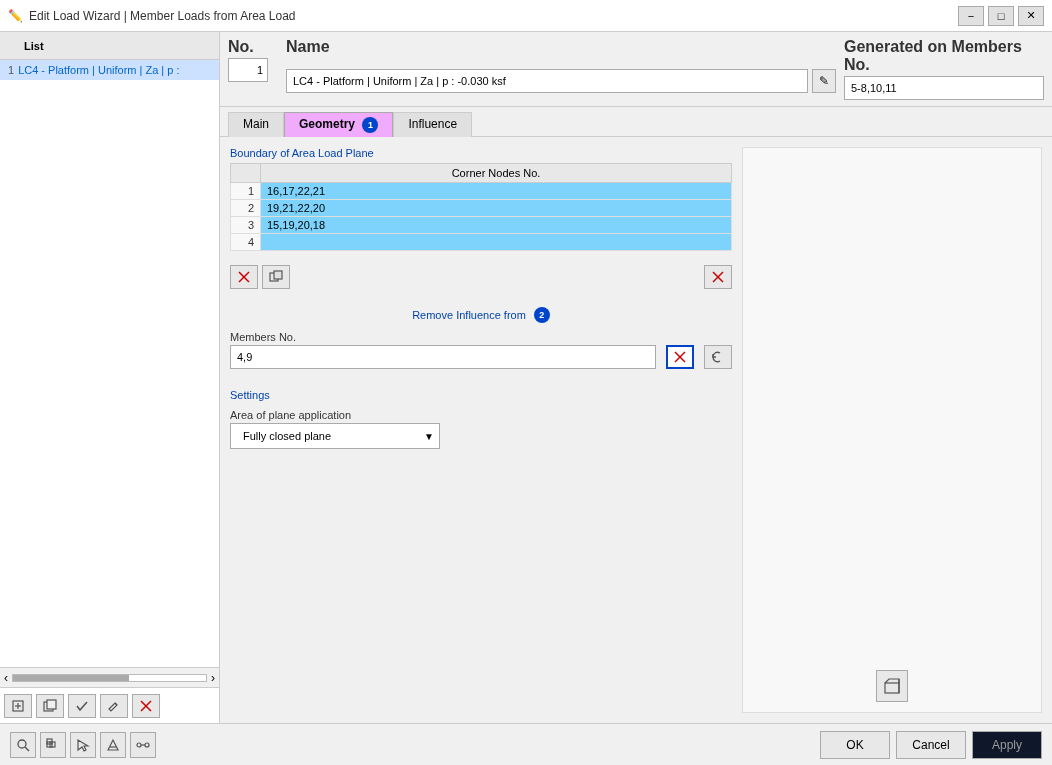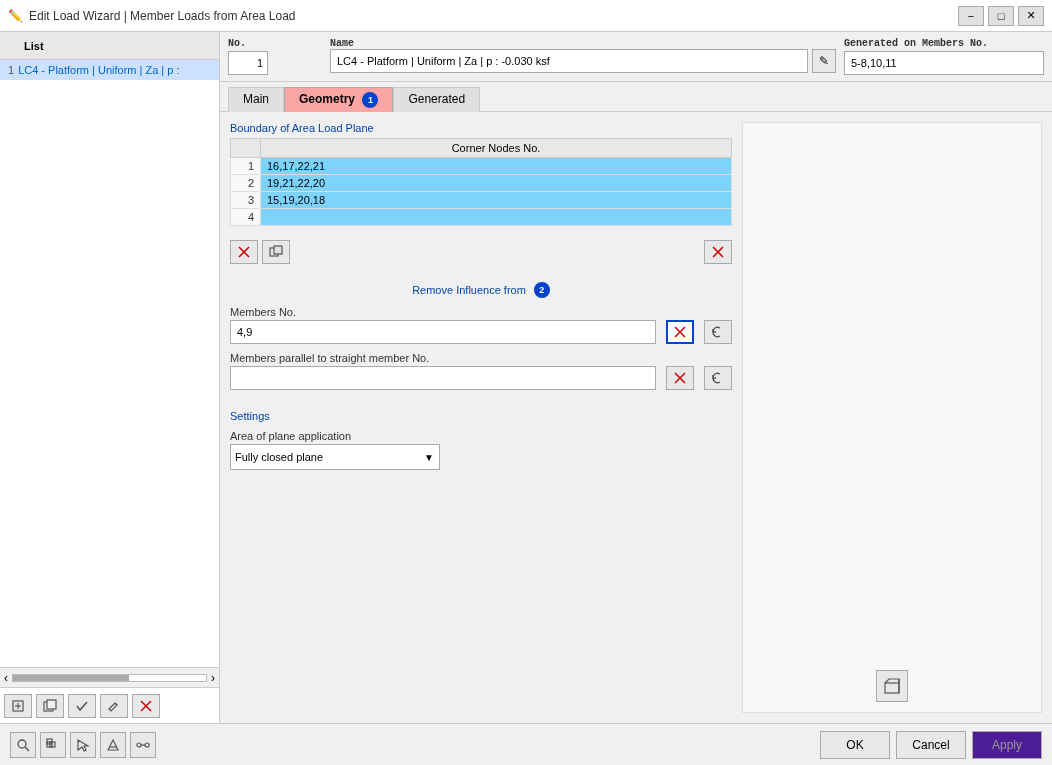--- a/index.html
+++ b/index.html
@@ -95,30 +95,30 @@
       background: #f0f0f0;
       border-bottom: 1px solid #ccc;
       padding: 6px 8px;
       gap: 8px;
     }
     .header-field {
       display: flex;
       flex-direction: column;
       gap: 2px;
     }
-    .header-label { font-size: 10px; color: #333; font-weight: bold; font-family: Liberation Mono, monospace; }
+    .header-label { font-size: 16px; color: #333; font-weight: bold; }
     .header-input {
       border: 1px solid #aaa;
       background: #fff;
       padding: 2px 6px;
       font-size: 11px;
       height: 24px;
     }
     .no-field { width: 50px; }
-    .name-field { flex: 1; display: flex; flex-direction: column; gap: 0; margin-left: 44px; }
+    .name-field { flex: 1; display: flex; flex-direction: column; gap: 13px; }
     .name-input-row { display: flex; align-items: center; gap: 4px; }
     .name-input { flex: 1; border: 1px solid #aaa; background: #fff; padding: 2px 6px; font-size: 11px; height: 24px; }
     .generated-field { width: 200px; }
 
     
     .tabs-row {
       display: flex;
       background: #f0f0f0;
       padding: 4px 8px 0;
       gap: 0;
@@ -129,21 +129,21 @@
       font-size: 12px;
       cursor: pointer;
       border: 1px solid #ccc;
       border-bottom: none;
       background: #e0e0e0;
       margin-right: 0;
       position: relative;
       top: 1px;
     }
     .tab.active {
-      background: #fca5a5;
+      background: #f0abfc;
       border-color: #aaa;
       font-weight: bold;
       z-index: 1;
     }
 
     
     .tab-content {
       flex: 1;
       padding: 10px;
       overflow-y: auto;
@@ -212,21 +212,21 @@
     .field-input-row { display: flex; align-items: flex-start; gap: 10px; }
     .field-input {
       flex: 1; border: 1px solid #aaa; background: #fff;
       padding: 2px 6px; font-size: 11px; height: 24px;
     }
 
     
     .settings-section { margin-top: 10px; }
     .dropdown {
       width: 100%; height: 26px; border: 1px solid #aaa;
-      background: #fff; padding: 2px 4px; font-size: 11px;
+      background: #fff; padding: 2px 12px; font-size: 11px;
       appearance: none; cursor: pointer;
     }
     .dropdown-wrapper { position: relative; width: 210px; }
     .dropdown-arrow {
       position: absolute; right: 6px; top: 50%; transform: translateY(-50%);
       pointer-events: none; font-size: 10px;
     }
 
     
     .num-badge {
@@ -252,21 +252,21 @@
       background: #e8e8e8; cursor: pointer;
       display: flex; align-items: center; justify-content: center;
       font-size: 14px;
     }
     .bottom-btn {
       min-width: 70px; height: 28px; border: 1px solid #aaa;
       background: #e8e8e8; cursor: pointer; font-size: 12px;
       padding: 0 12px;
     }
     .bottom-btn.primary { background: #e8e8e8; }
-    .bottom-btn.disabled { color: #999; background: #4c1d95; cursor: default; text-align: center; }
+    .bottom-btn.disabled { color: #999; background: #0f172a; cursor: default; text-align: center; }
     .dialog-buttons { display: flex; gap: 6px; }
 
     .no-input {
       width: 40px; border: 1px solid #aaa; background: #fff;
       padding: 2px 4px; font-size: 11px; height: 24px; text-align: right;
     }
 
     .edit-icon-btn {
       width: 24px; height: 24px; border: 1px solid #aaa; background: #e8e8e8;
       cursor: pointer; display: flex; align-items: center; justify-content: center;
@@ -363,21 +363,21 @@
 
       <div class="tabs-row">
         <div class="tab">
           <span>Main</span>
         </div>
         <div class="tab active">
           <span>Geometry</span>
           <span class="num-badge">1</span>
         </div>
         <div class="tab">
-          <span>Generated</span>
+          <span>Influence</span>
         </div>
       </div>
 
       <div class="tab-content">
         <div class="left-content">
 
           <div>
             <div class="section-title">Boundary of Area Load Plane</div>
             <table class="boundary-table">
               <thead>
@@ -447,38 +447,20 @@
                 </button>
                 <button class="icon-btn" title="Undo">
                   <svg width="14" height="14" viewBox="0 0 14 14">
                     <path d="M9 3 C6 1 2 3 2 7 C2 11 6 13 9 11" fill="none" stroke="#555" stroke-width="1.4"></path>
                     <polyline points="2,4 2,7 5,7" fill="none" stroke="#555" stroke-width="1.4"></polyline>
                   </svg>
                 </button>
               </div>
             </div>
 
-            <div class="field-group">
-              <div class="field-label">Members parallel to straight member No.</div>
-              <div class="field-input-row">
-                <input class="field-input" type="text" value="" style="">
-                <button class="icon-btn" title="Pick from model">
-                  <svg width="14" height="14" viewBox="0 0 14 14">
-                    <line x1="2" y1="2" x2="12" y2="12" stroke="#cc0000" stroke-width="1.5"></line>
-                    <line x1="12" y1="2" x2="2" y2="12" stroke="#cc0000" stroke-width="1.5"></line>
-                  </svg>
-                </button>
-                <button class="icon-btn" title="Undo">
-                  <svg width="14" height="14" viewBox="0 0 14 14">
-                    <path d="M9 3 C6 1 2 3 2 7 C2 11 6 13 9 11" fill="none" stroke="#555" stroke-width="1.4"></path>
-                    <polyline points="2,4 2,7 5,7" fill="none" stroke="#555" stroke-width="1.4"></polyline>
-                  </svg>
-                </button>
-              </div>
-            </div>
           </div>
 
           <div class="settings-section">
             <div class="section-title">Settings</div>
             <div class="field-group">
               <div class="field-label">Area of plane application</div>
               <div class="dropdown-wrapper">
                 <select class="dropdown">
                   <option>Fully closed plane</option>
                   <option>Open plane</option>

